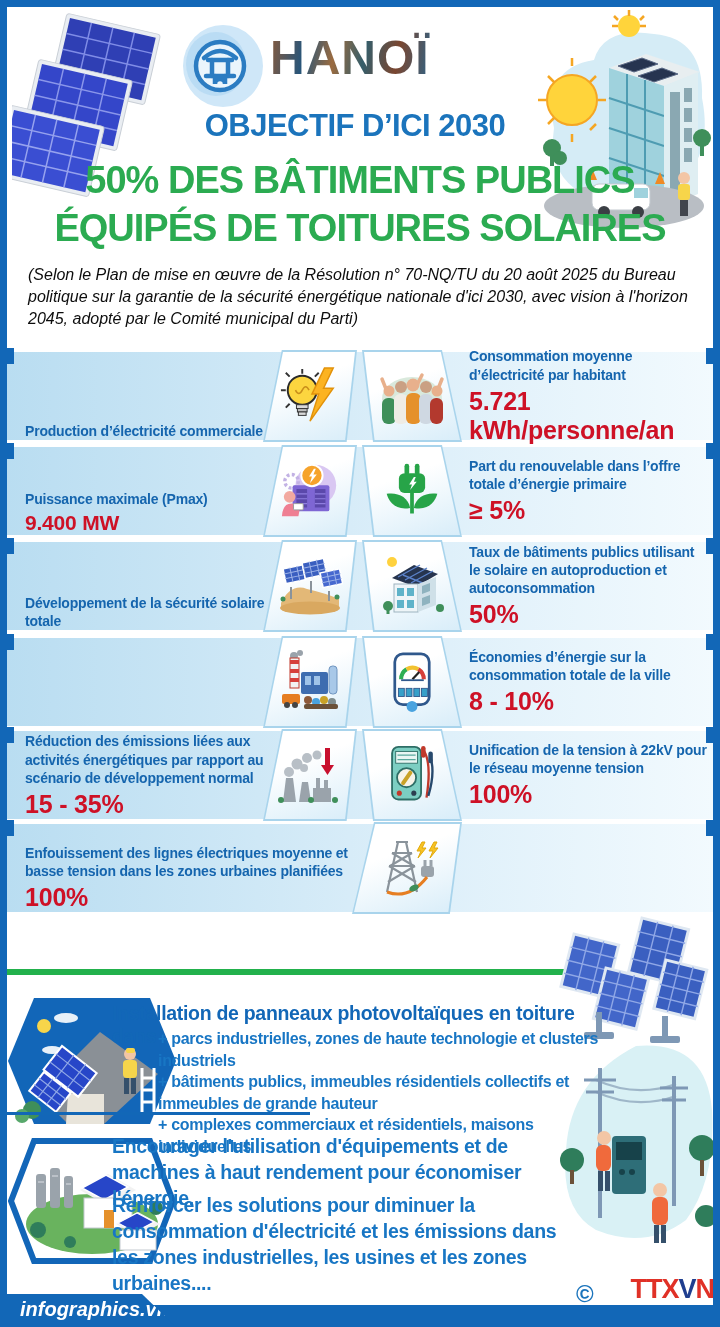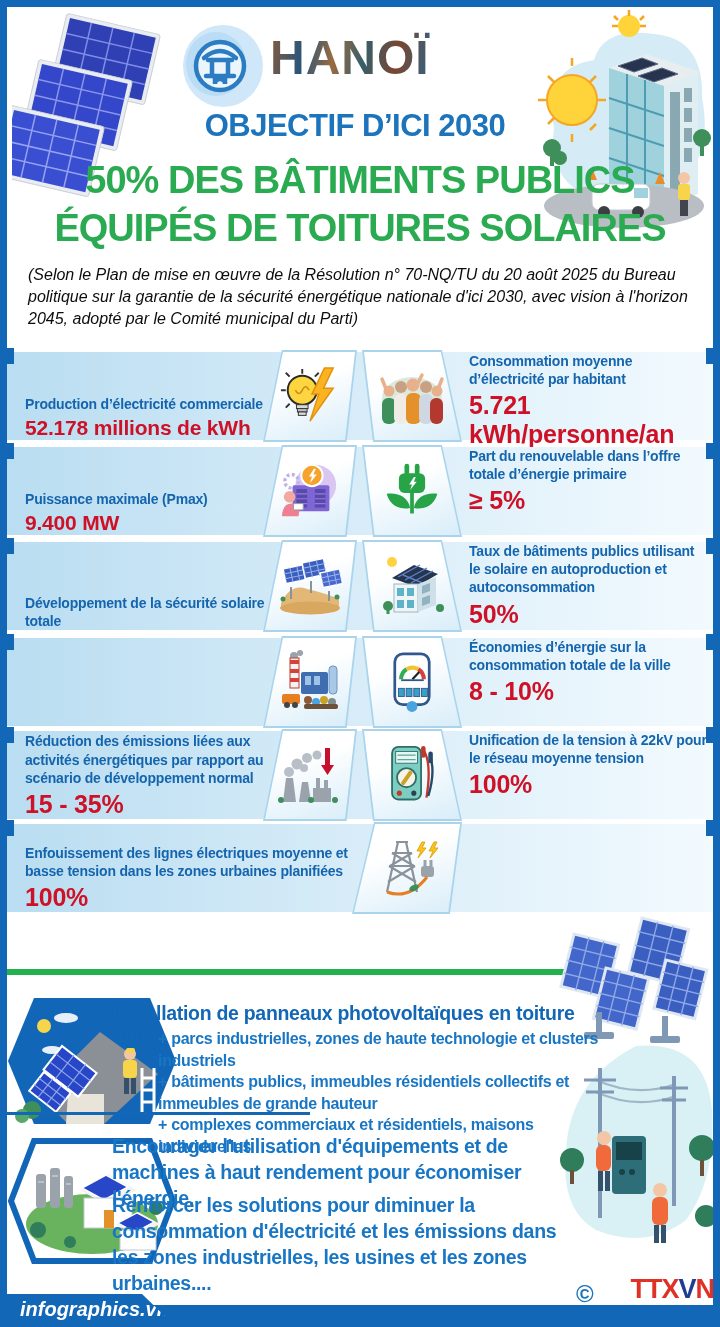--- a/index.html
+++ b/index.html
@@ -23,21 +23,21 @@
   .gtitle{left:20px;top:156px;width:680px;text-align:center;font-size:38px;line-height:48px;
       font-weight:bold;color:#2bab51;letter-spacing:-1px;}
   .subtitle{left:28px;top:264px;width:664px;font-style:italic;font-size:16px;
       line-height:1.38;color:#0d0d0d;}
   
   .row{left:7px;width:706px;height:88px;background:linear-gradient(90deg,#b9ddf1 0%,#dbeef9 55%,#f2fafe 100%);}
   .tabL,.tabR{position:absolute;top:-4px;width:7px;height:16px;background:#1267b7;}
   .tabL{left:0;} .tabR{right:0;}
   .cell-l{position:absolute;left:18px;top:0;width:240px;height:100%;display:flex;flex-direction:column;justify-content:flex-end;}
   .cell-l.wide{width:330px;}
-  .cell-r{position:absolute;left:462px;top:0;width:240px;height:100%;display:flex;flex-direction:column;}
+  .cell-r{position:absolute;left:462px;top:0;width:240px;height:100%;display:flex;flex-direction:column;justify-content:center;}
   .lbl{color:#1565ae;font-weight:bold;font-size:14px;line-height:1.3;letter-spacing:-0.2px;}
   .val{color:#ce1126;font-weight:bold;font-size:25px;margin-top:3px;letter-spacing:-0.2px;}
   
   .tz{position:absolute;top:-2px;height:92px;display:flex;align-items:center;justify-content:center;}
   .tz .bg1{position:absolute;inset:0;background:#a9d4ec;}
   .tz .bg2{position:absolute;inset:2px;background:linear-gradient(160deg,#ffffff 35%,#d8edf9);}
   .tz.L .bg1,.tz.L .bg2{clip-path:polygon(20% 0,100% 0,89% 100%,0 100%);}
   .tz.R .bg1,.tz.R .bg2{clip-path:polygon(0 0,80% 0,100% 100%,11% 100%);}
   .tz svg{position:relative;z-index:2;}
   .pL{left:256px;width:94px;}
@@ -162,21 +162,20 @@
     <div>ÉQUIPÉS DE TOITURES SOLAIRES</div>
   </div>
 
   <div class="abs subtitle">(Selon le Plan de mise en œuvre de la Résolution n° 70-NQ/TU du 20 août 2025 du Bureau politique sur la garantie de la sécurité énergétique nationale d'ici 2030, avec vision à l'horizon 2045, adopté par le Comité municipal du Parti)</div>
 
   <div class="abs row" style="top:352px">
     <div class="tabL"></div>
       <div class="tabR"></div>
     <div class="cell-l">
       <div class="lbl">Production d’électricité commerciale</div>
-      <div class="val" style="font-size:21px">52.178 millions de kWh</div>
     </div>
     <div class="tz L pL">
         <div class="bg1"></div>
         <div class="bg2"></div>
       <svg width="62" height="62" viewBox="0 0 64 64">
         <g stroke="#333" stroke-width="2">
             <path d="M24 4 v5 M7 26 H2 M11 12 l-4 -4 M11 40 l-4 4 M37 12 l4 -4"></path>
           </g>
         <circle cx="24" cy="26" r="15" fill="#fcd53f" stroke="#2b2b2b" stroke-width="2"></circle>
         <path d="M17 26 q3.5 7 7 0 q3.5 -7 7 0" stroke="#c98f1b" fill="none" stroke-width="1.6"></path>

